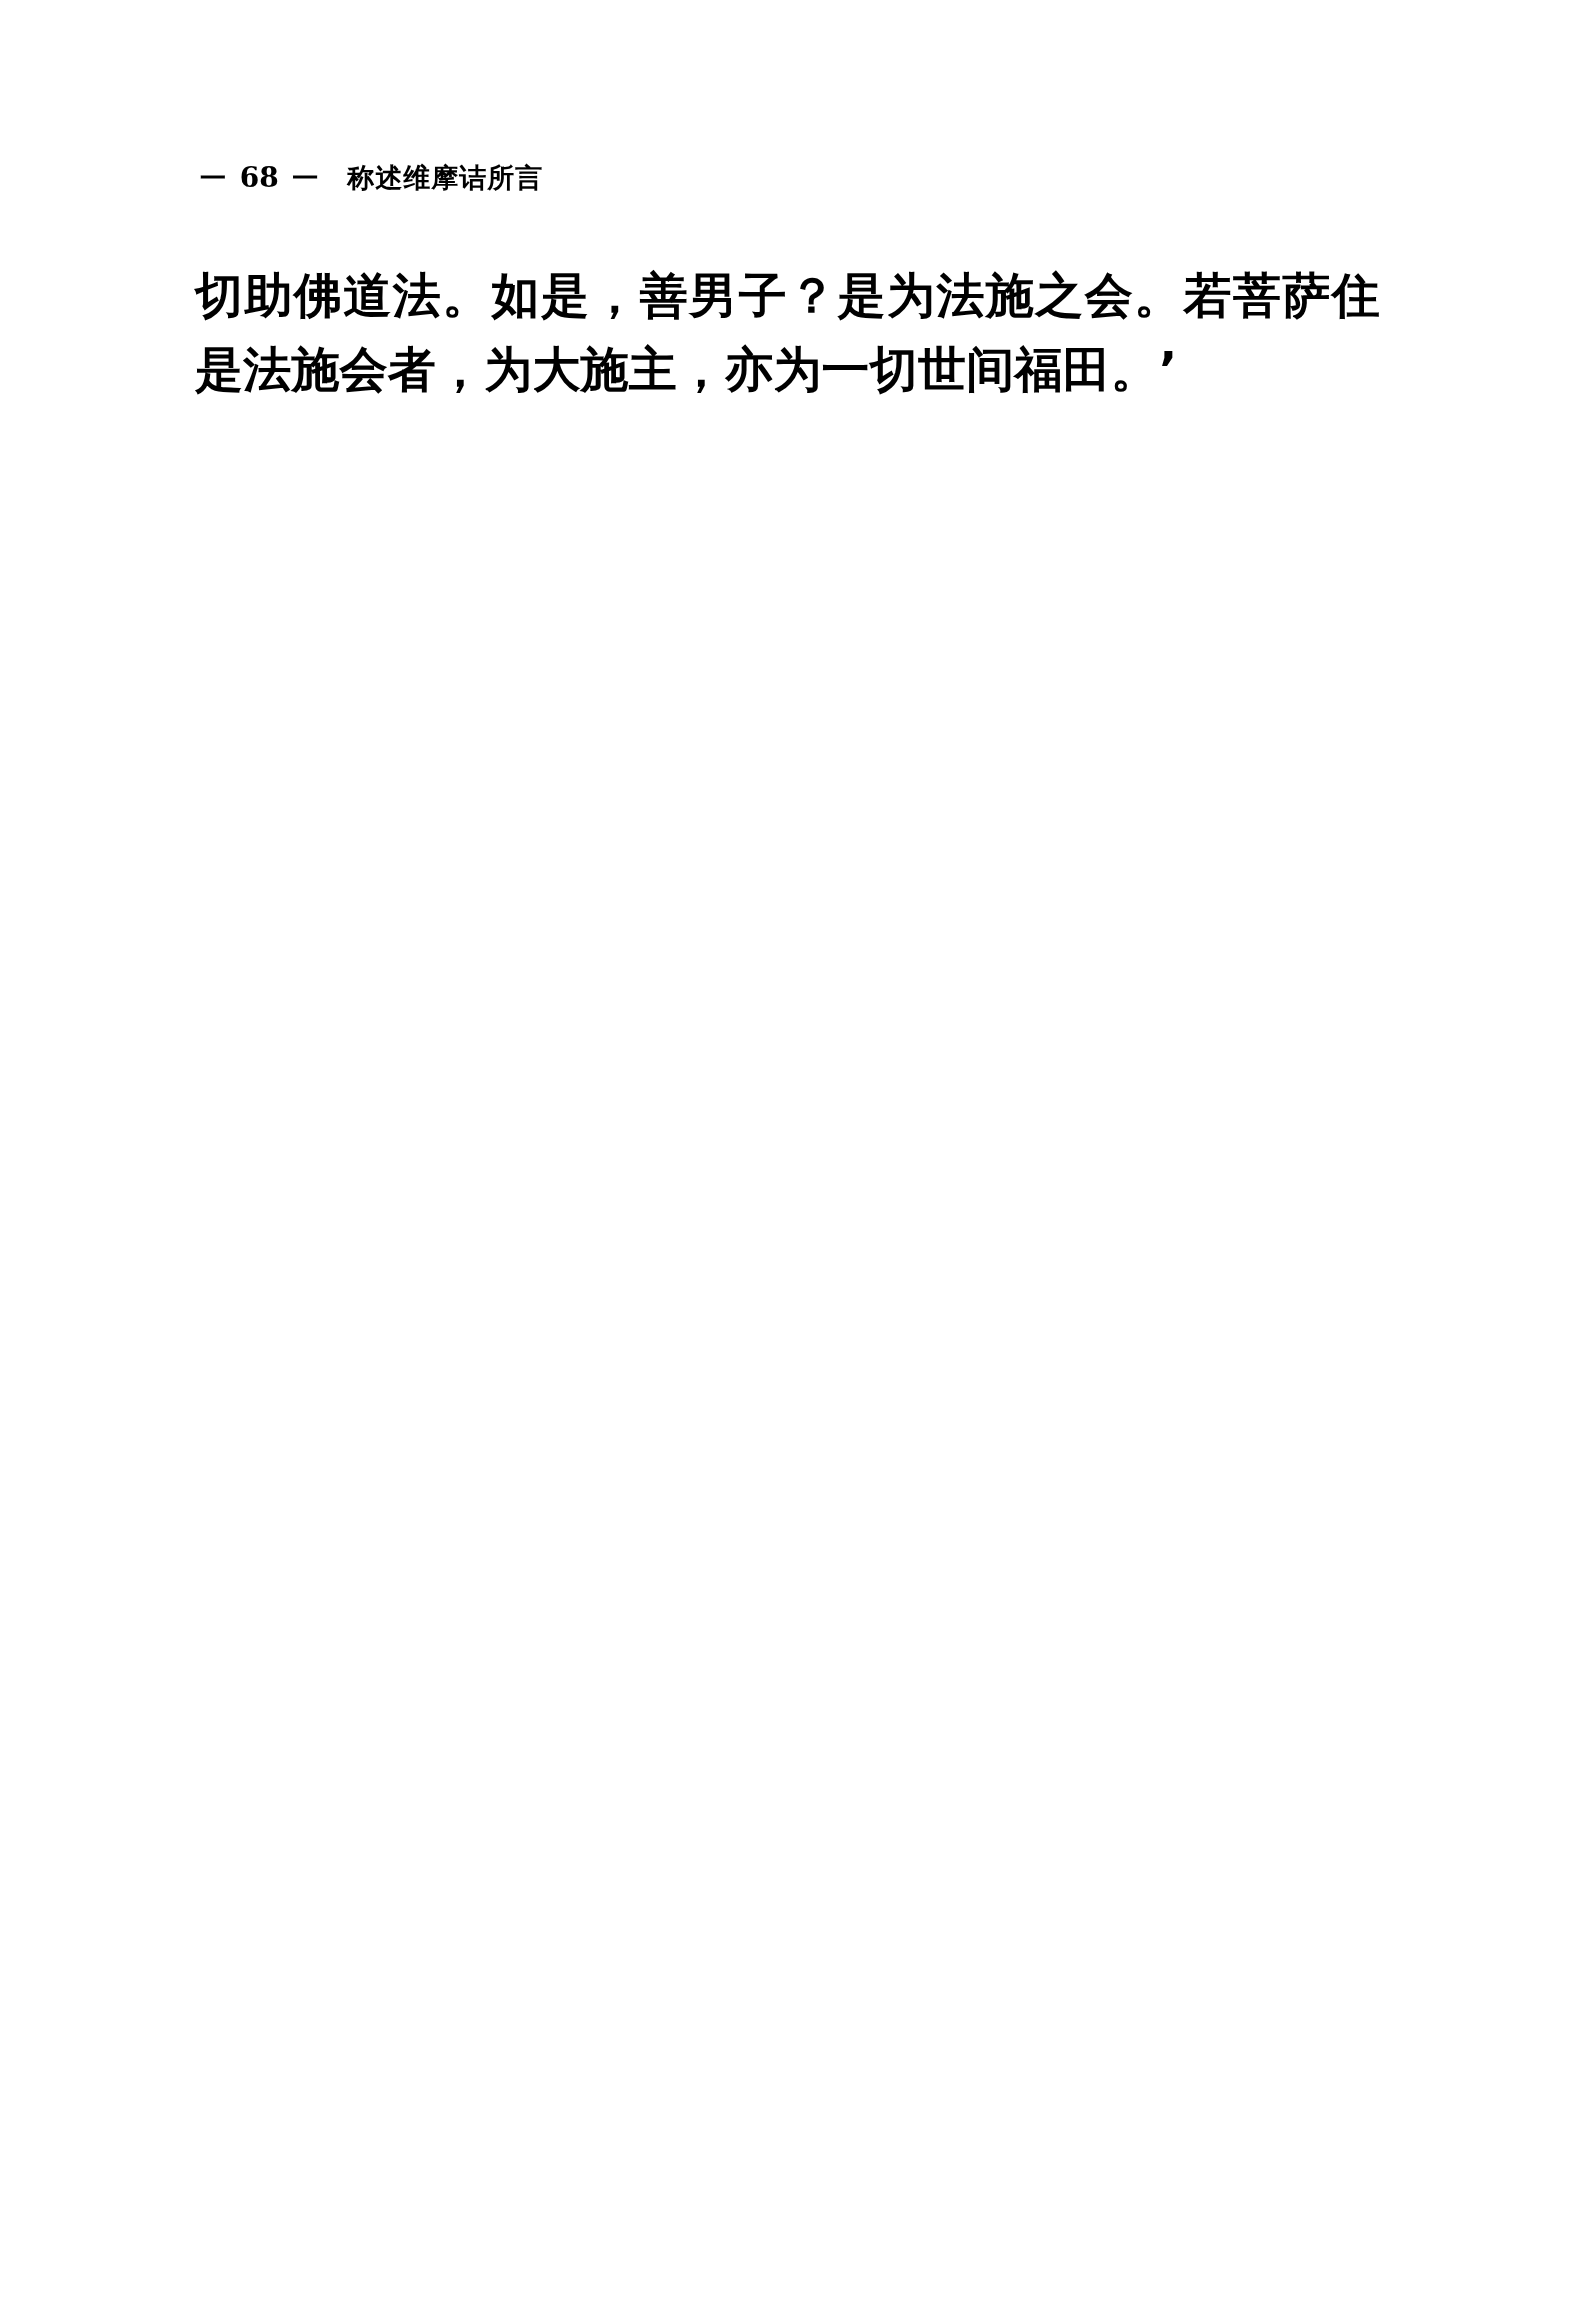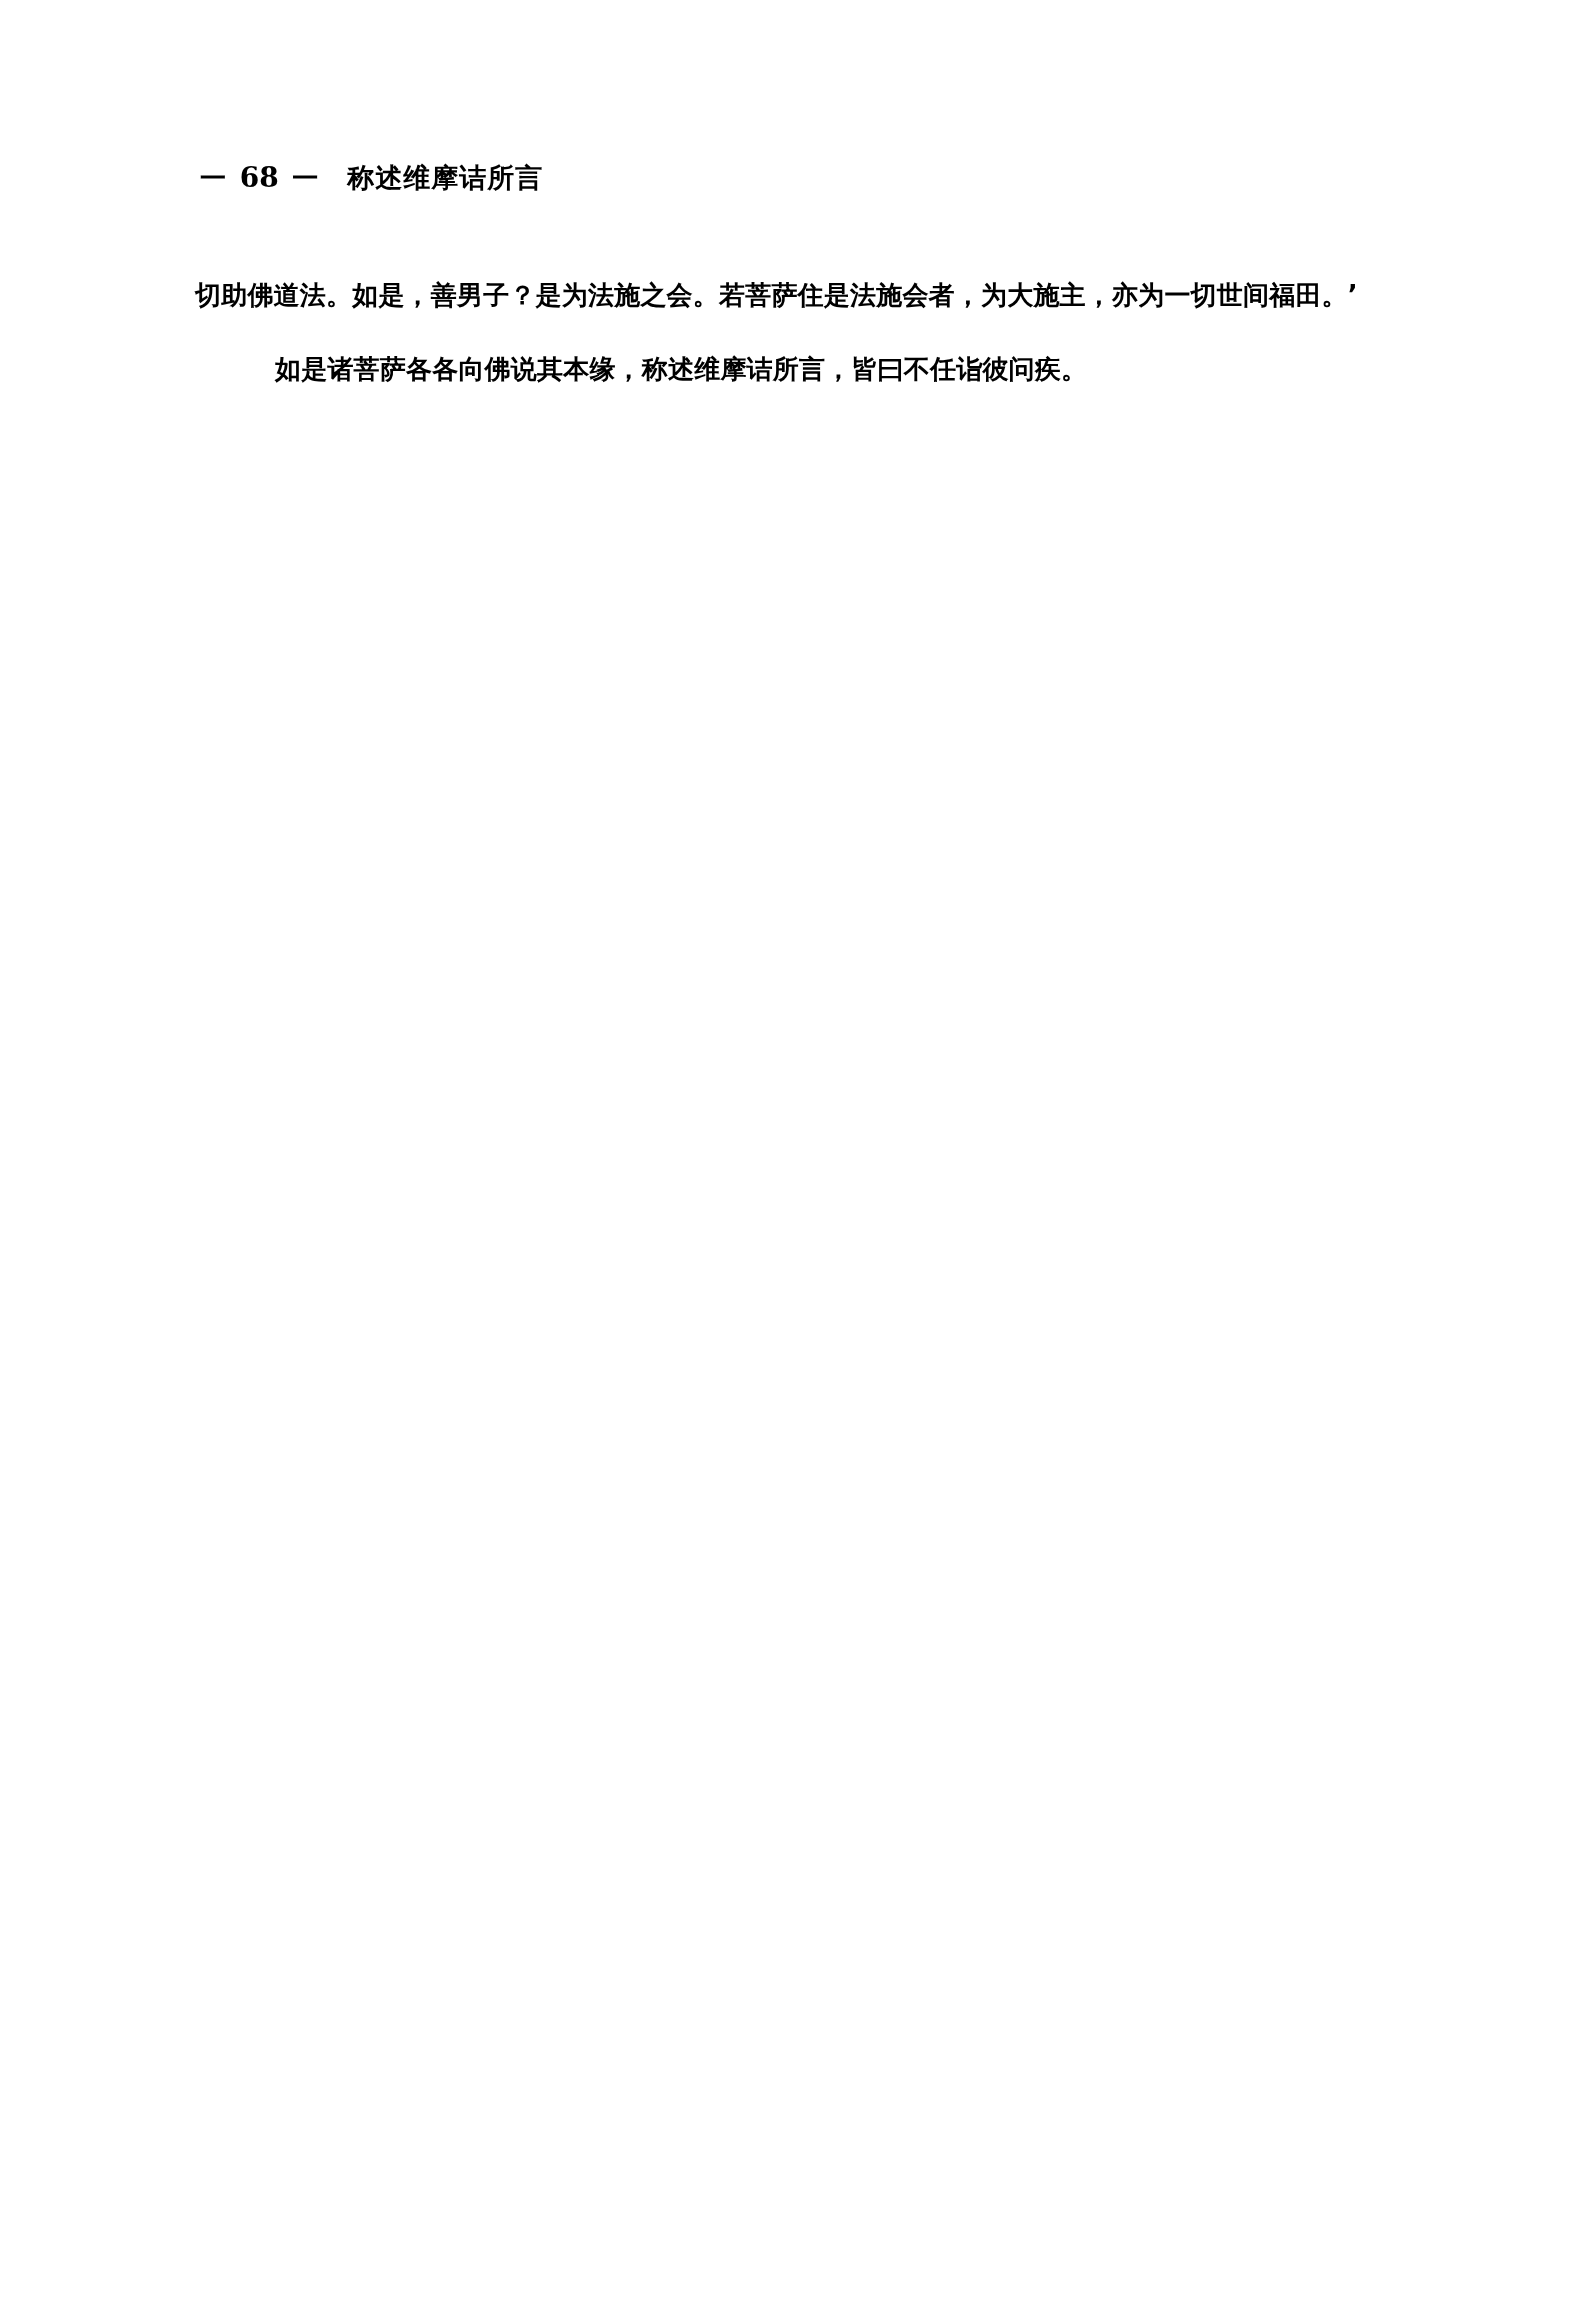--- a/index.html
+++ b/index.html
@@ -60,21 +60,21 @@
 
   
   .body-block {
     position: absolute;
     top: 258px;
     left: 195px;
     width: 1185px;
   }
 
   .para {
-    font-size: 26px;
+    font-size: 48px;
     line-height: 74px;
     font-weight: bold;
     letter-spacing: 0.2px;
     text-align: justify;
     text-justify: inter-character;
     margin: 0 0 0 0;
     word-break: break-all;
   }
 
   .para.indent {
@@ -88,17 +88,16 @@
 
   <div class="page-header">
     <span class="header-dash">一</span>
     <span class="header-pageno">68</span>
     <span class="header-dash">一</span>
     <span class="header-title">称述维摩诘所言</span>
   </div>
 
   <div class="body-block">
     <p class="para">切助佛道法。如是，善男子？是为法施之会。若菩萨住是法施会者，为大施主，亦为一切世间福田。’</p>
-    <p class="para indent">如是诸菩萨各各向佛说其本缘，称述维摩诘所言，皆曰不任诣彼问疾。</p>
   </div>
 
 </div>
 
 
 </body></html>

